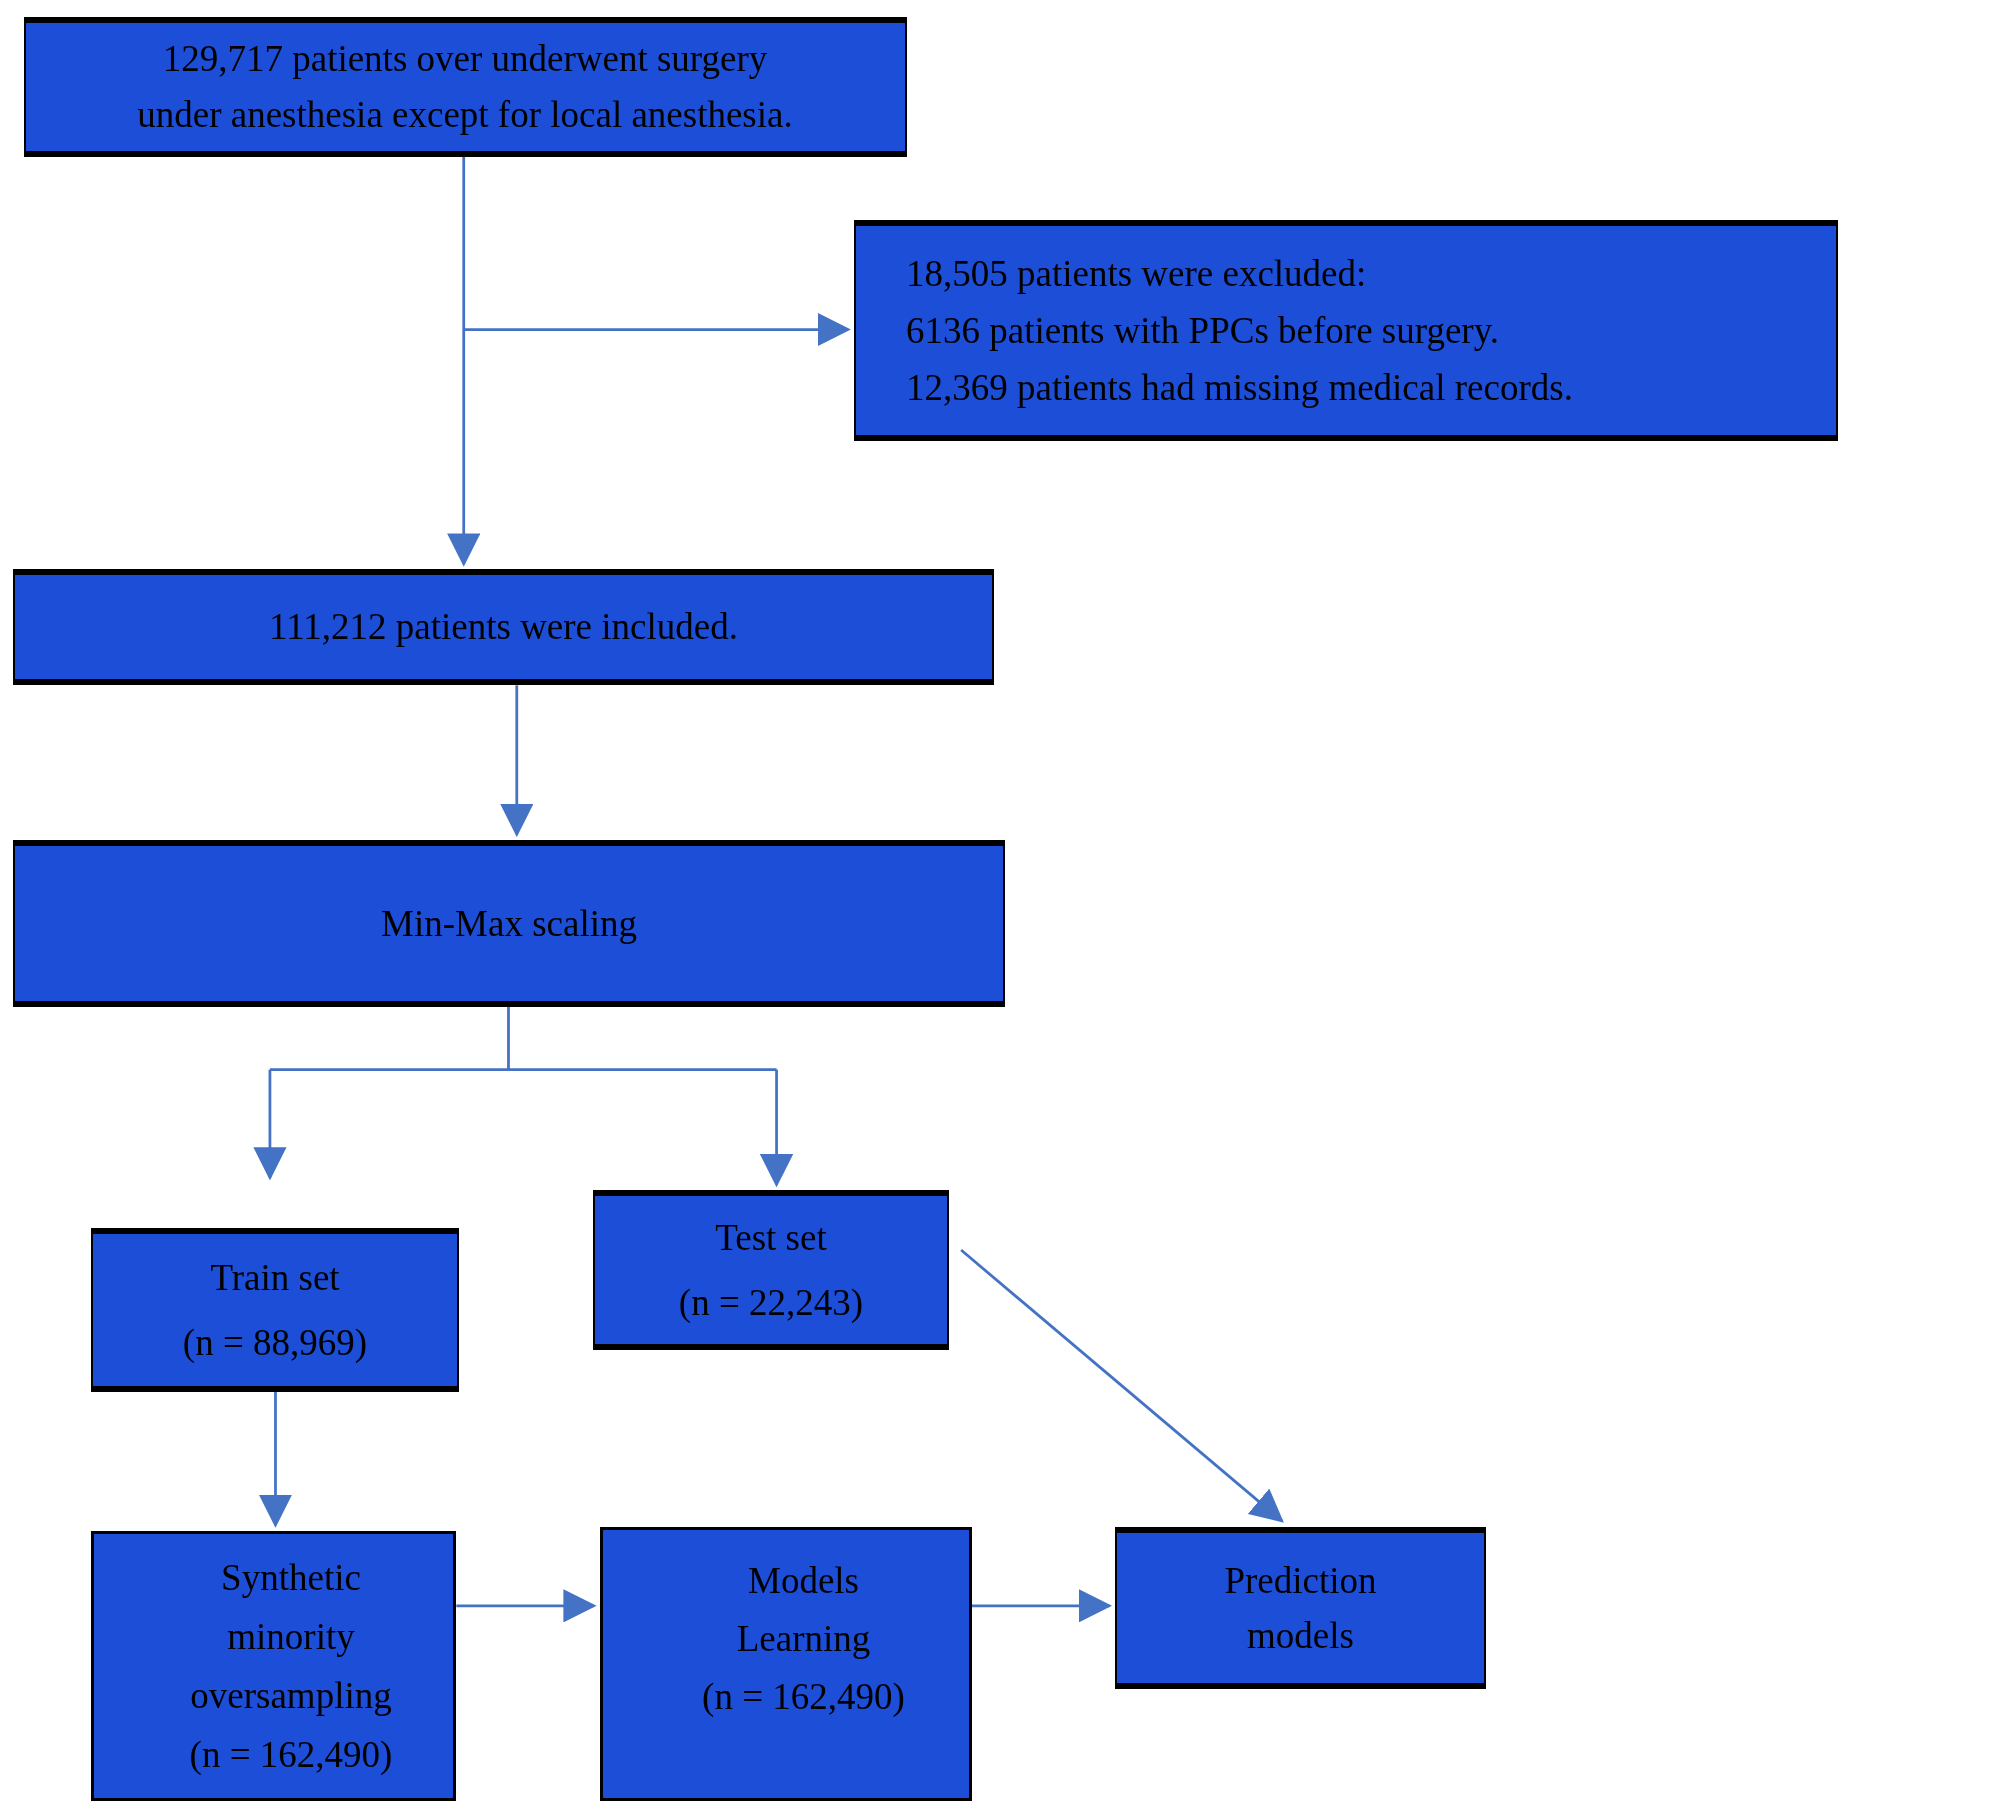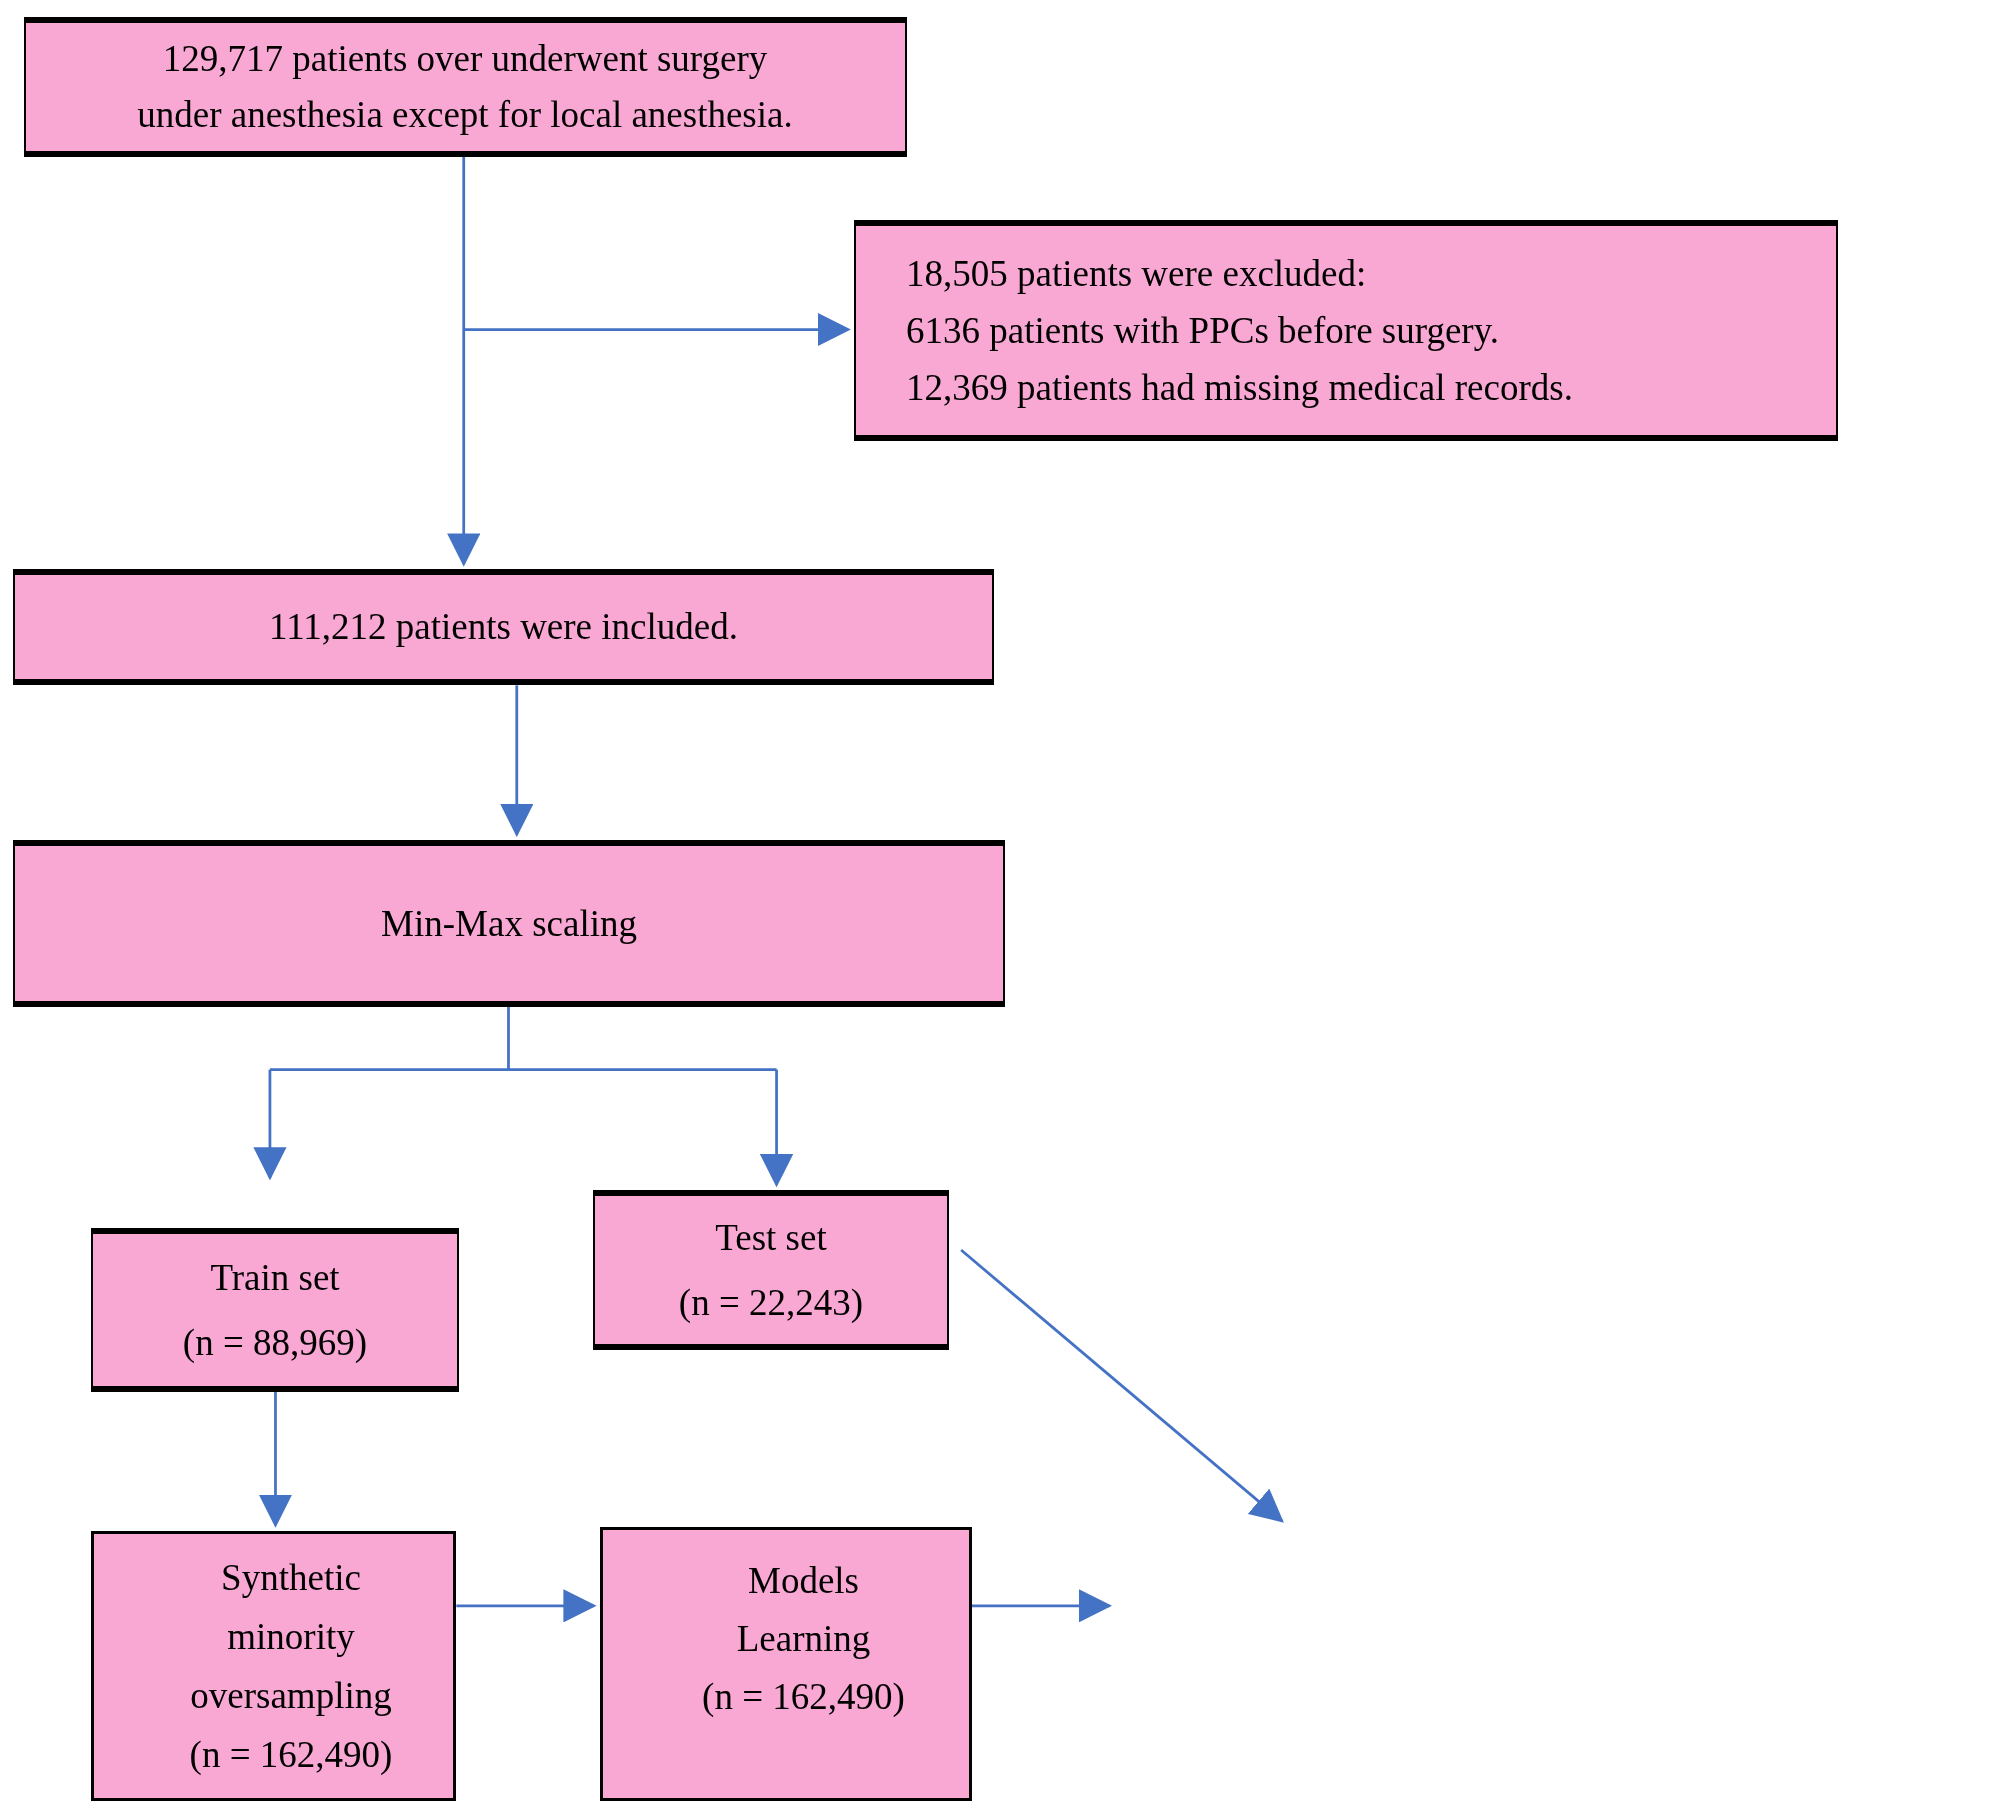--- a/index.html
+++ b/index.html
@@ -12,21 +12,21 @@
     color: #000000;
   }
   .connectors {
     position: absolute;
     left: 0; top: 0;
     width: 2015px; height: 1814px;
   }
   .node {
     position: absolute;
     box-sizing: border-box;
-    background: #f9a8d4;
+    background: #1d4ed8;
     display: flex;
     flex-direction: column;
     justify-content: center;
     align-items: center;
     text-align: center;
     font-size: 37px;
     line-height: 56px;
     color: #000000;
   }
   .hthick { border: 2.8px solid #000; border-top-width: 6px; border-bottom-width: 6px; }
@@ -114,15 +114,19 @@
     <span class="line">oversampling</span>
     <span class="line">(n = 162,490)</span>
   </div>
 
   <div class="node uniform node-models">
     <span class="line">Models</span>
     <span class="line">Learning</span>
     <span class="line">(n = 162,490)</span>
   </div>
 
+  <div class="node hthick node-prediction">
+    <span class="line">Prediction</span>
+    <span class="line">models</span>
+  </div>
 
 </div>
 
 
 </body></html>

